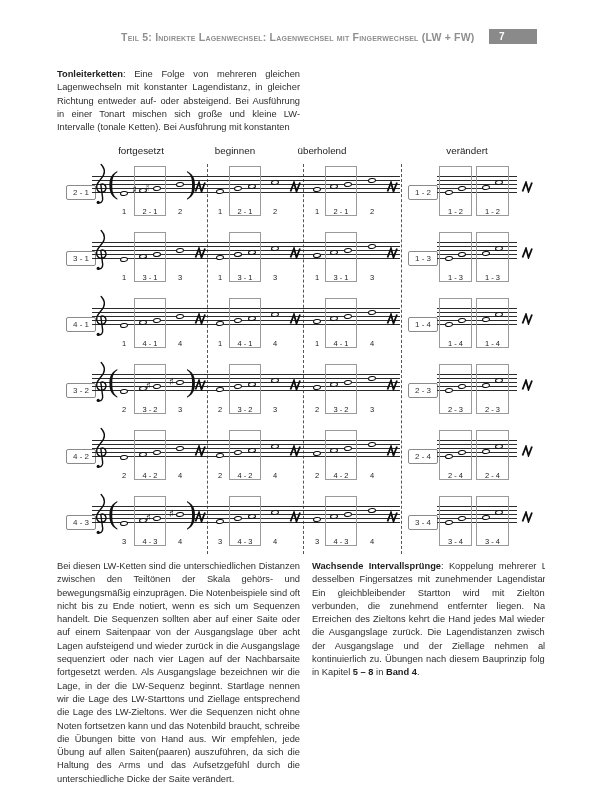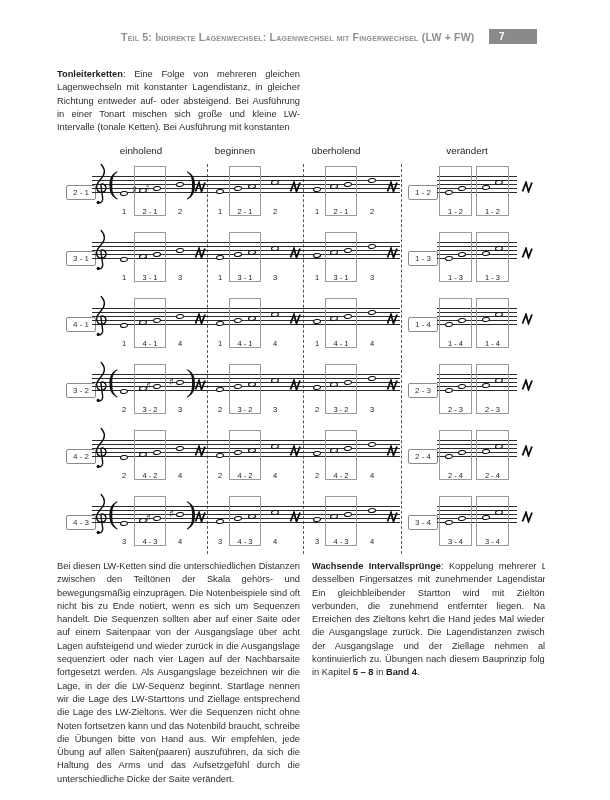--- a/index.html
+++ b/index.html
@@ -47,23 +47,23 @@
     <span class="badge">7</span>
   </div>
 
   <div class="cols" id="intro">
     <div class="col">
       <p><span class="lead">Tonleiterketten</span><span>: Eine Folge von mehreren gleichen Lagenwechseln mit konstanter Lagendistanz, in gleicher Richtung entweder auf- oder absteigend. Bei Ausführung in einer Tonart mischen sich große und kleine LW-Intervalle (tonale Ketten). Bei Ausführung mit konstanten</span></p>
     </div>
   </div>
 
   <div class="notation">
-    <div class="chead" style="left:39px">einholend</div>
+    <div class="chead" style="left:39px">fortgesetzt</div>
     <div class="chead" style="left:133px">beginnen</div>
-    <div class="chead" style="left:234px">überholend</div>
+    <div class="chead" style="left:220px">überholend</div>
     <div class="chead" style="left:365px">verändert</div>
     <div class="rowswrap">
         <div class="vdash" style="left: 150px;"></div>
         <div class="vdash" style="left: 246px;"></div>
         <div class="vdash" style="left: 344px;"></div>
         <div class="nrow">
           <div class="lbox" style="left: 9px; top: 23px;">2 - 1</div>
           <div class="mstaff">
             <div class="sline" style="left: 0px; top: 12px; width: 308px;"></div>
             <div class="sline" style="left: 0px; top: 16px; width: 308px;"></div>

